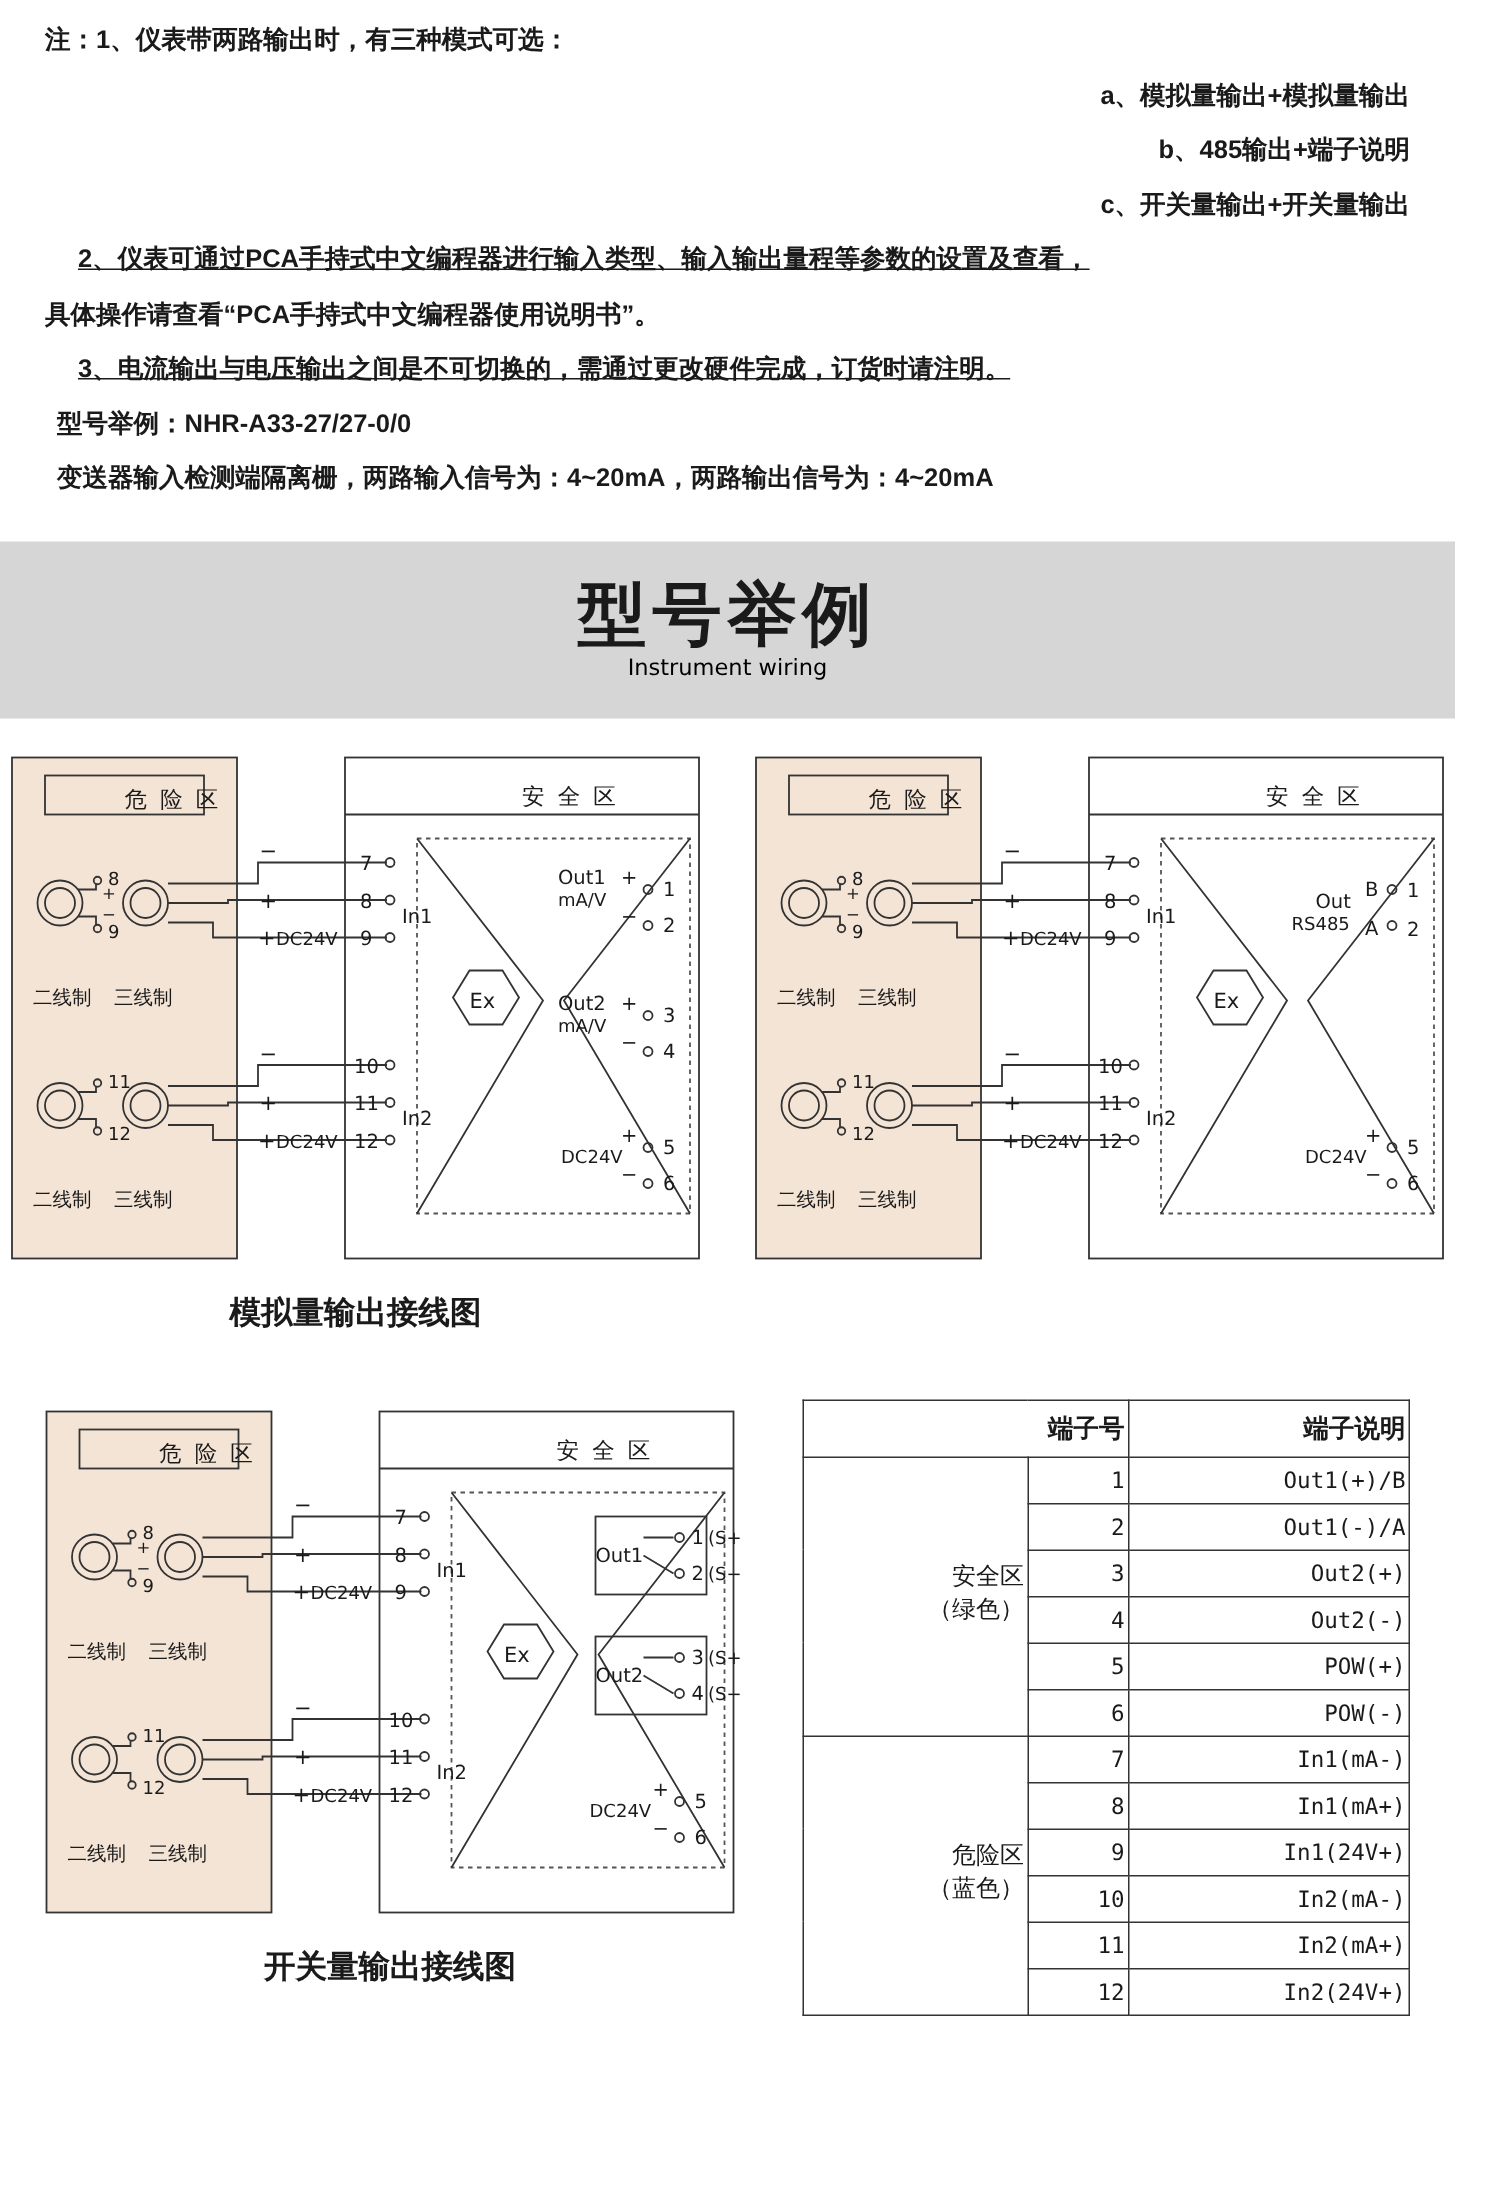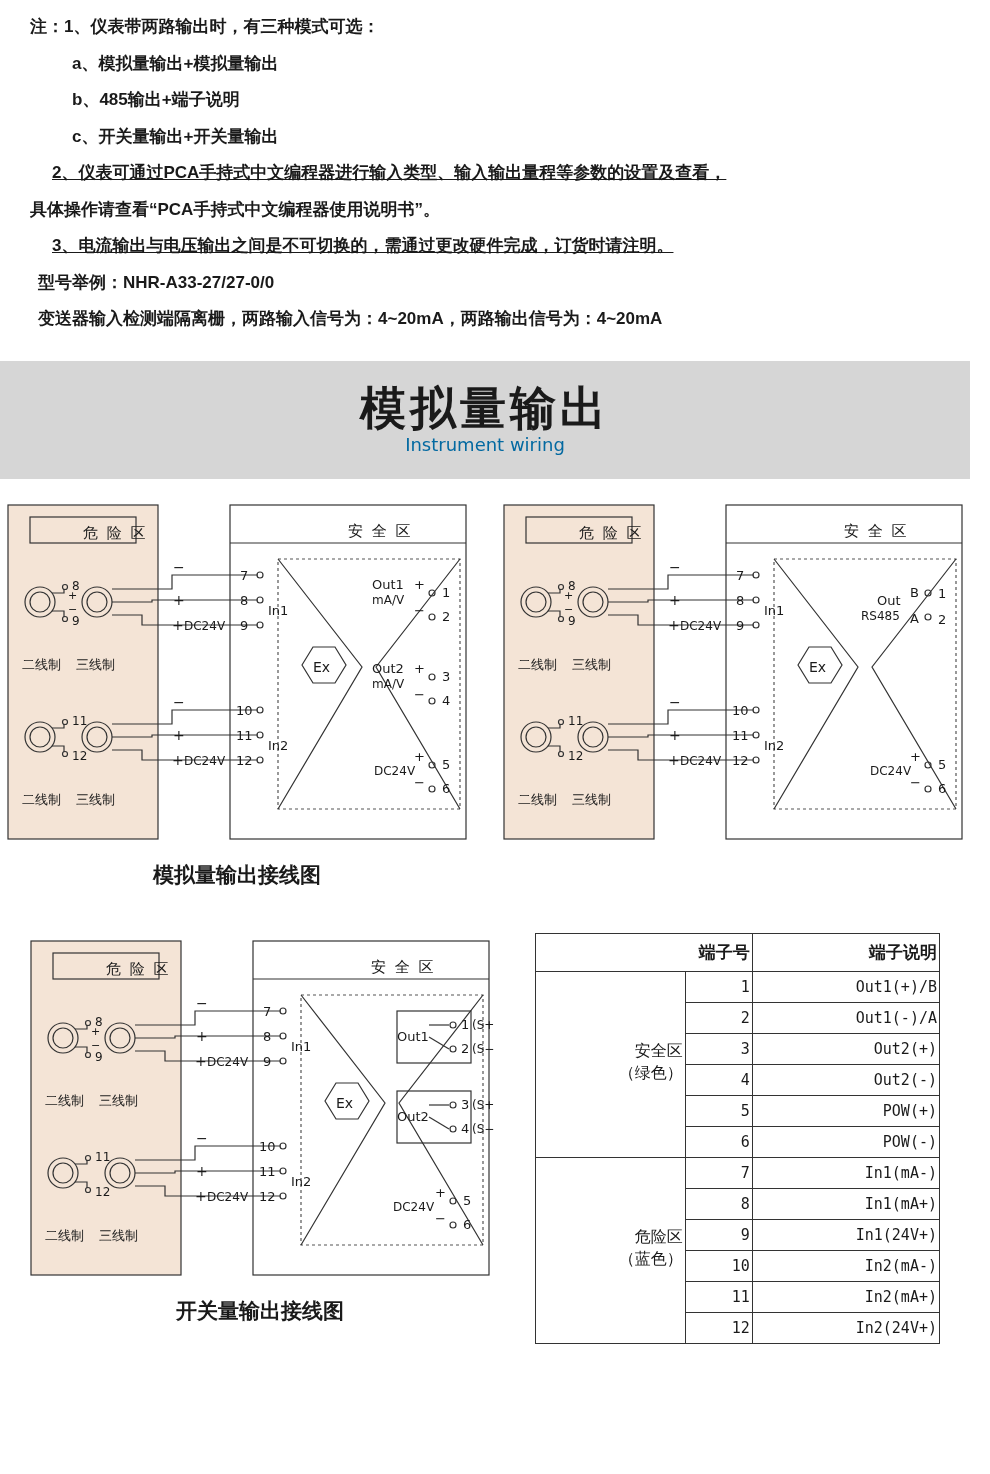--- a/index.html
+++ b/index.html
@@ -8,34 +8,34 @@
     font-family:"Liberation Sans","DejaVu Sans",sans-serif;
     color:#1a1a1a;
     background:#fff;
   }
   .page{width:970px;position:relative;}
 
   
   .notes{padding:14px 30px 6px 30px;}
   .notes p{margin:0 0 11px 0;font-size:17px;line-height:1.5;font-weight:bold;}
   .notes p.lv1{text-indent:0;}
-  .notes p.lv2{padding-left:42px;}
+  .notes p.lv2{padding-left:42px;text-align:right;}
   .notes p.lv3{padding-left:22px;text-decoration:underline;}
   .notes p.hang{padding-left:0;}
   .notes p.model{padding-left:8px;}
 
   
   .banner{
     background:#d6d6d6;
     height:118px;
     margin-top:12px;
     display:flex;flex-direction:column;align-items:center;justify-content:center;
   }
   .banner .cn{font-size:46px;font-weight:bold;letter-spacing:4px;color:#1a1a1a;line-height:1.05;}
-  .banner .en{font-size:18px;color:#0369a1;margin-top:2px;font-family:"DejaVu Sans",sans-serif;}
+  .banner .en{font-size:15px;color:#000000;margin-top:2px;font-family:"DejaVu Sans",sans-serif;}
 
   
   .diagrams{position:relative;padding:18px 0 0 0;}
   .row{display:flex;justify-content:center;gap:26px;}
   .cap{
     text-align:center;font-size:21px;font-weight:bold;margin-top:14px;
   }
   .unit{width:470px;}
   svg{display:block;}
 
@@ -66,21 +66,21 @@
     <p class="lv2">b、485输出+端子说明</p>
     <p class="lv2">c、开关量输出+开关量输出</p>
     <p class="lv3">2、仪表可通过PCA手持式中文编程器进行输入类型、输入输出量程等参数的设置及查看，</p>
     <p class="hang">具体操作请查看“PCA手持式中文编程器使用说明书”。</p>
     <p class="lv3">3、电流输出与电压输出之间是不可切换的，需通过更改硬件完成，订货时请注明。</p>
     <p class="model">型号举例：NHR-A33-27/27-0/0</p>
     <p class="model">变送器输入检测端隔离栅，两路输入信号为：4~20mA，两路输出信号为：4~20mA</p>
   </div>
 
   <div class="banner">
-    <div class="cn">模拟量输出</div>
+    <div class="cn">型号举例</div>
     <div class="en">Instrument wiring</div>
   </div>
 
   <div class="diagrams">
 
     <div class="row">
 
       <div class="unit">
         <svg width="470" height="350" viewBox="0 0 470 350">
           <g fill="none" stroke="#333" stroke-width="1.2">

